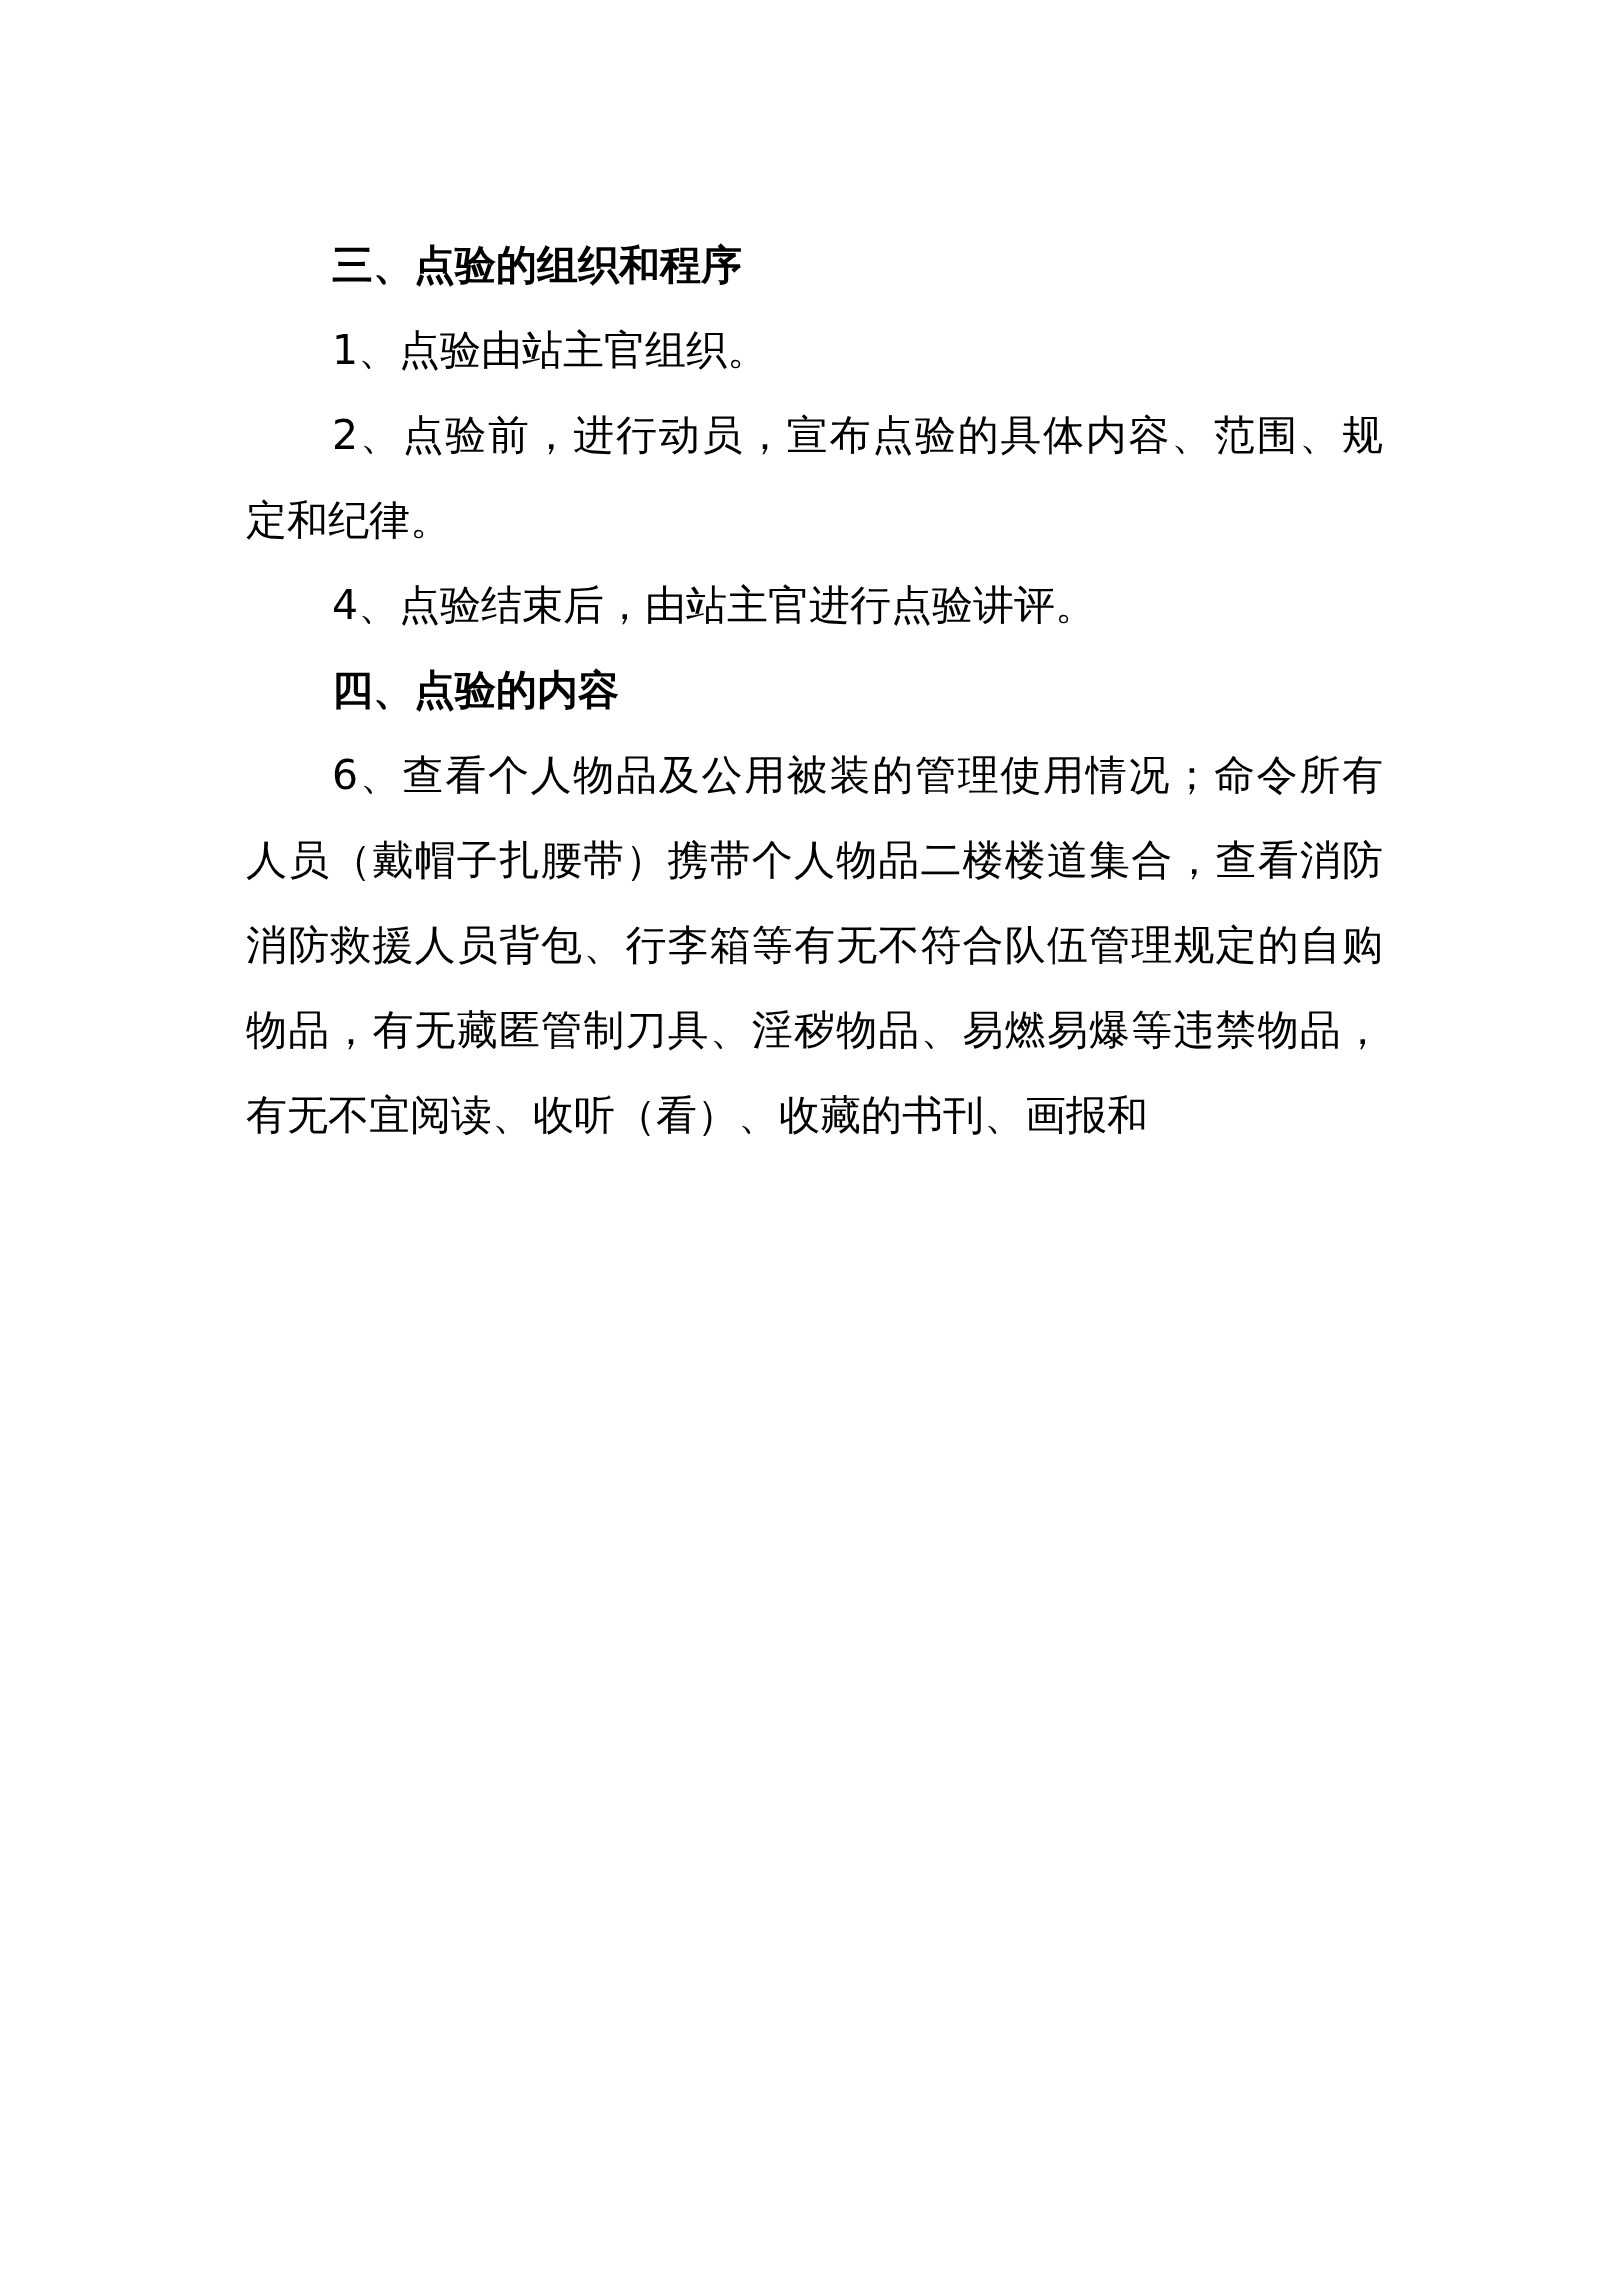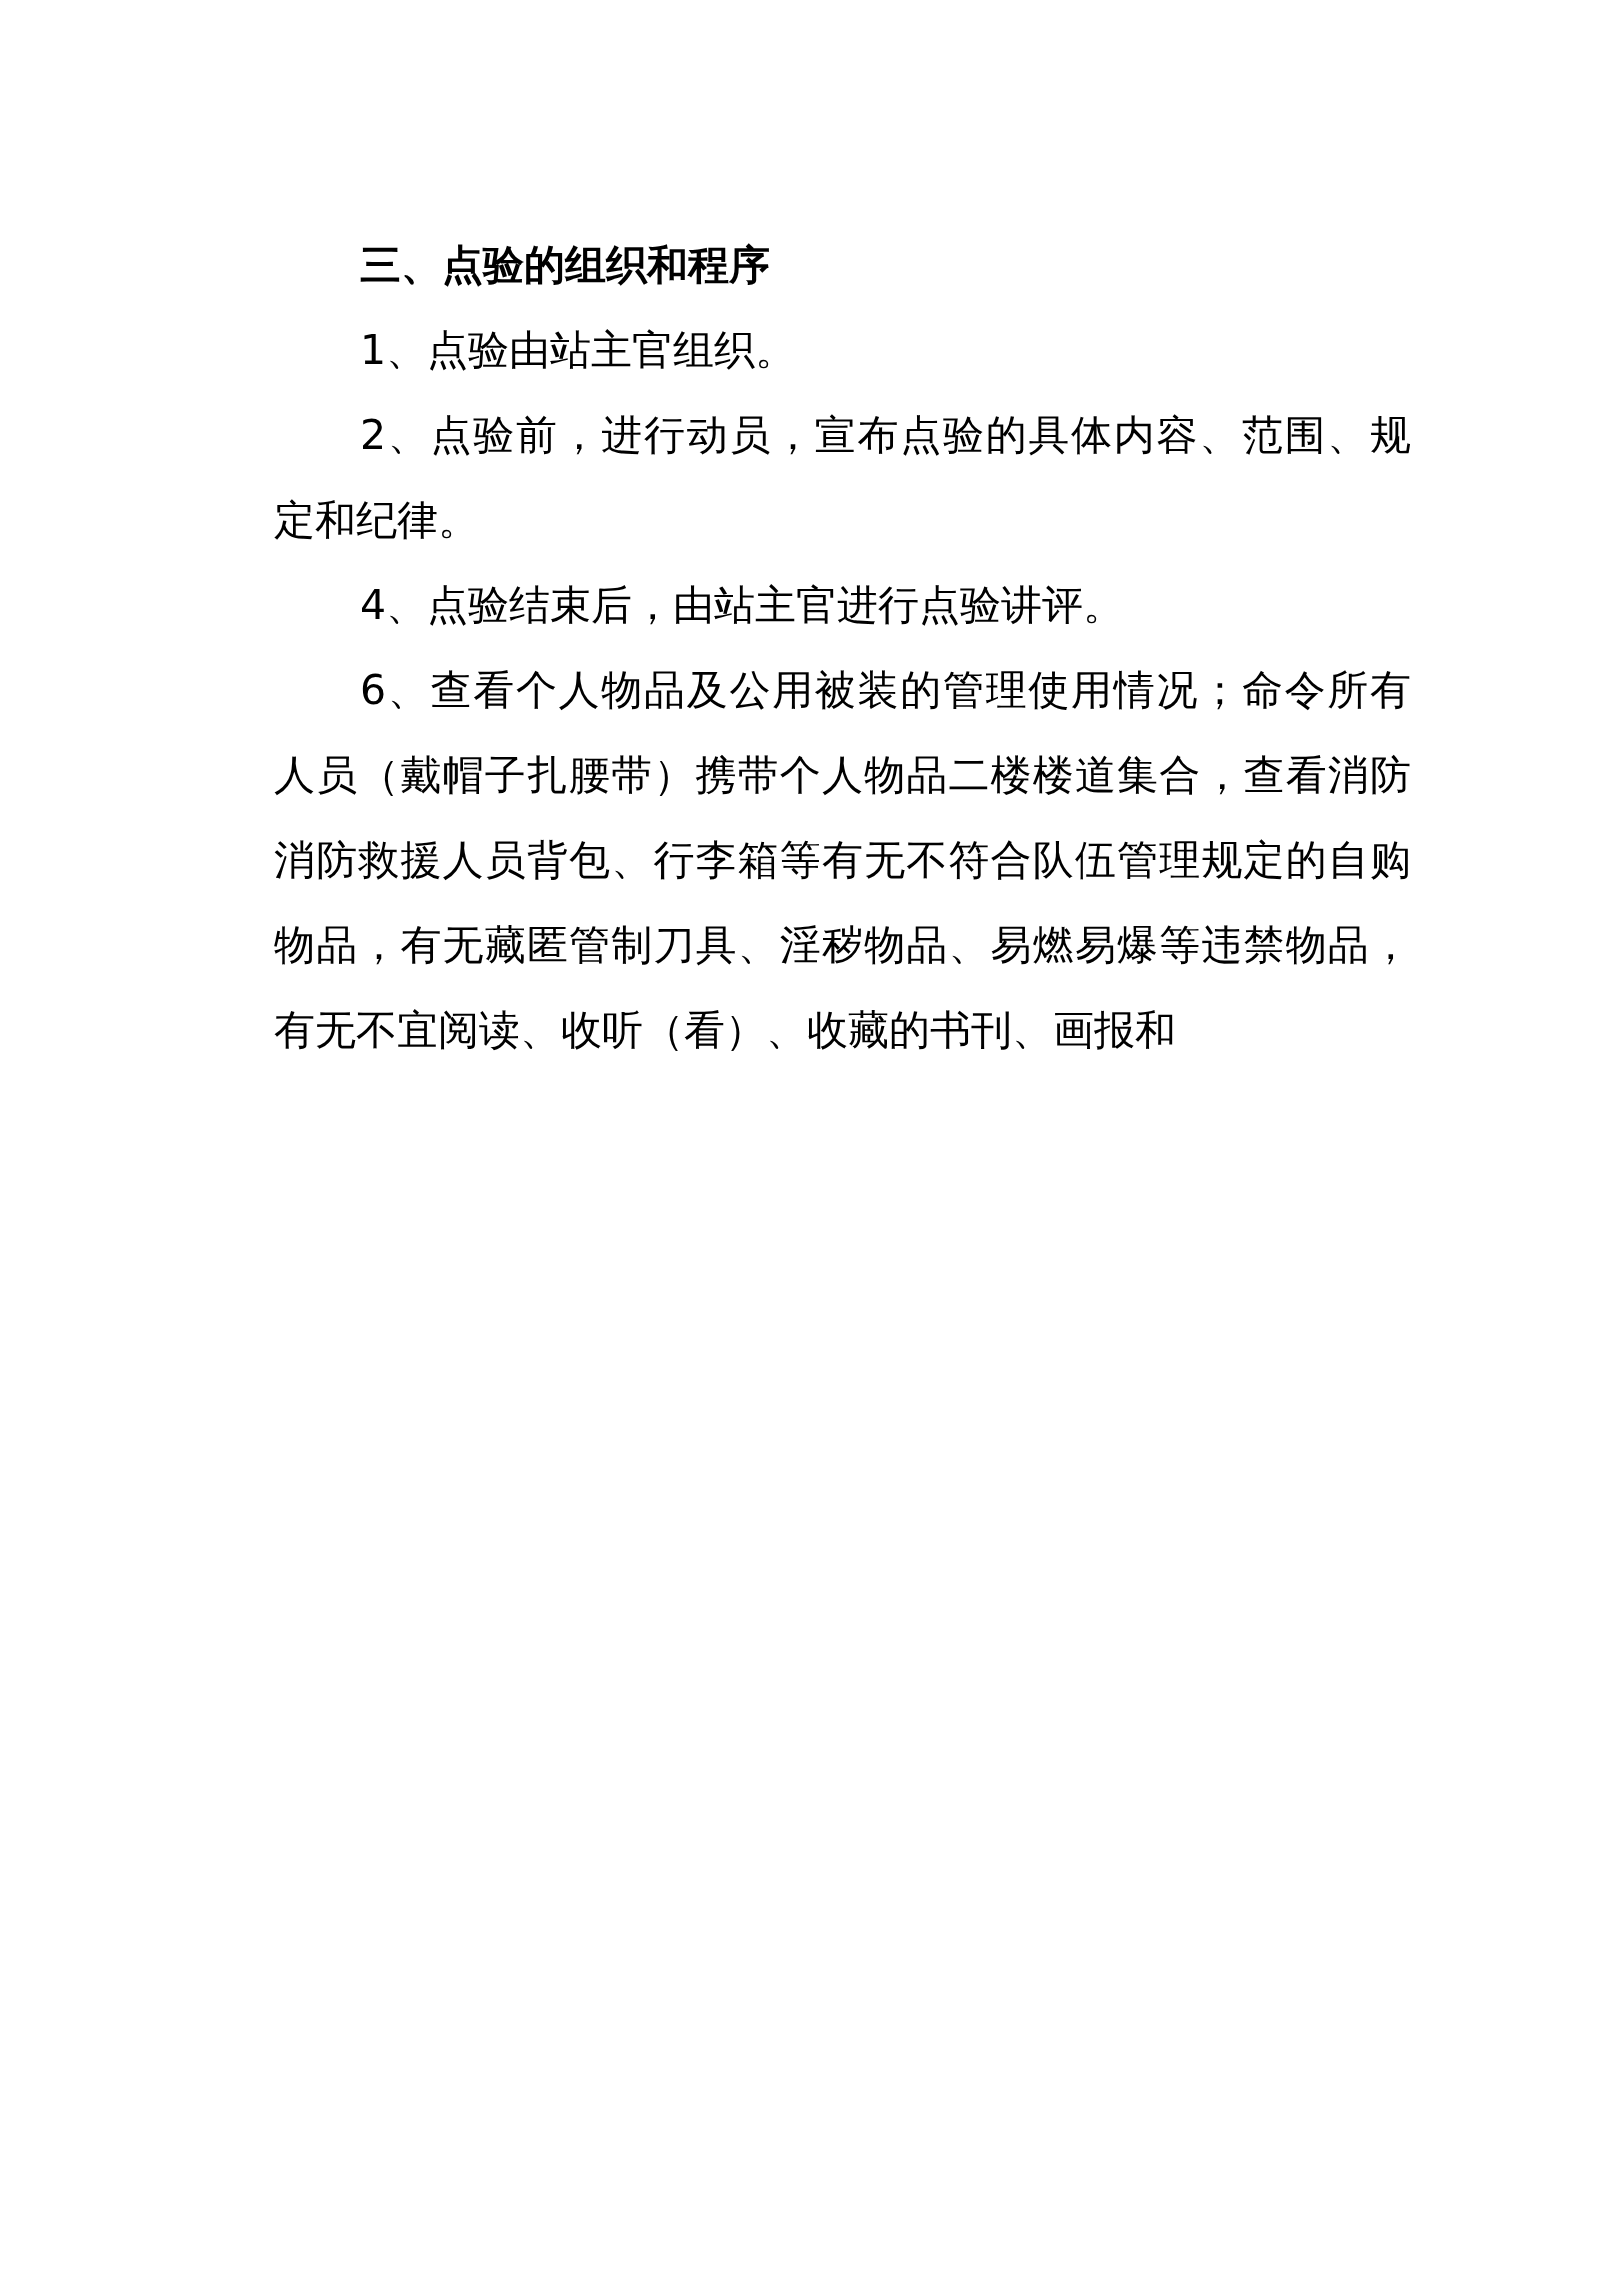--- a/index.html
+++ b/index.html
@@ -13,21 +13,20 @@
       position: relative;
       overflow: hidden;
       font-family: "DejaVu Sans", "Liberation Sans", sans-serif;
       color: #000000;
     }
     .page {
       position: absolute;
       left: 246px;
       top: 223px;
       width: 1137px;
-      margin-left: 28px;
     }
     .para {
       font-size: 41px;
       line-height: 85px;
       margin: 0;
       text-indent: 86px;
       text-align: justify;
       text-align-last: left;
       letter-spacing: 0px;
       word-break: break-all;
@@ -38,15 +37,16 @@
   </style>
 </head>
 <body>
 
 <div class="page">
   <p class="para heading">三、点验的组织和程序</p>
   <p class="para">1、点验由站主官组织。</p>
   <p class="para">2、点验前，进行动员，宣布点验的具体内容、范围、规定和纪律。</p>
   <p class="para">4、点验结束后，由站主官进行点验讲评。</p>
 
+  <p class="para heading">四、点验的内容</p>
   <p class="para">6、查看个人物品及公用被装的管理使用情况；命令所有人员（戴帽子扎腰带）携带个人物品二楼楼道集合，查看消防消防救援人员背包、行李箱等有无不符合队伍管理规定的自购物品，有无藏匿管制刀具、淫秽物品、易燃易爆等违禁物品，有无不宜阅读、收听（看）、收藏的书刊、画报和</p>
 </div>
 
 
 </body></html>

